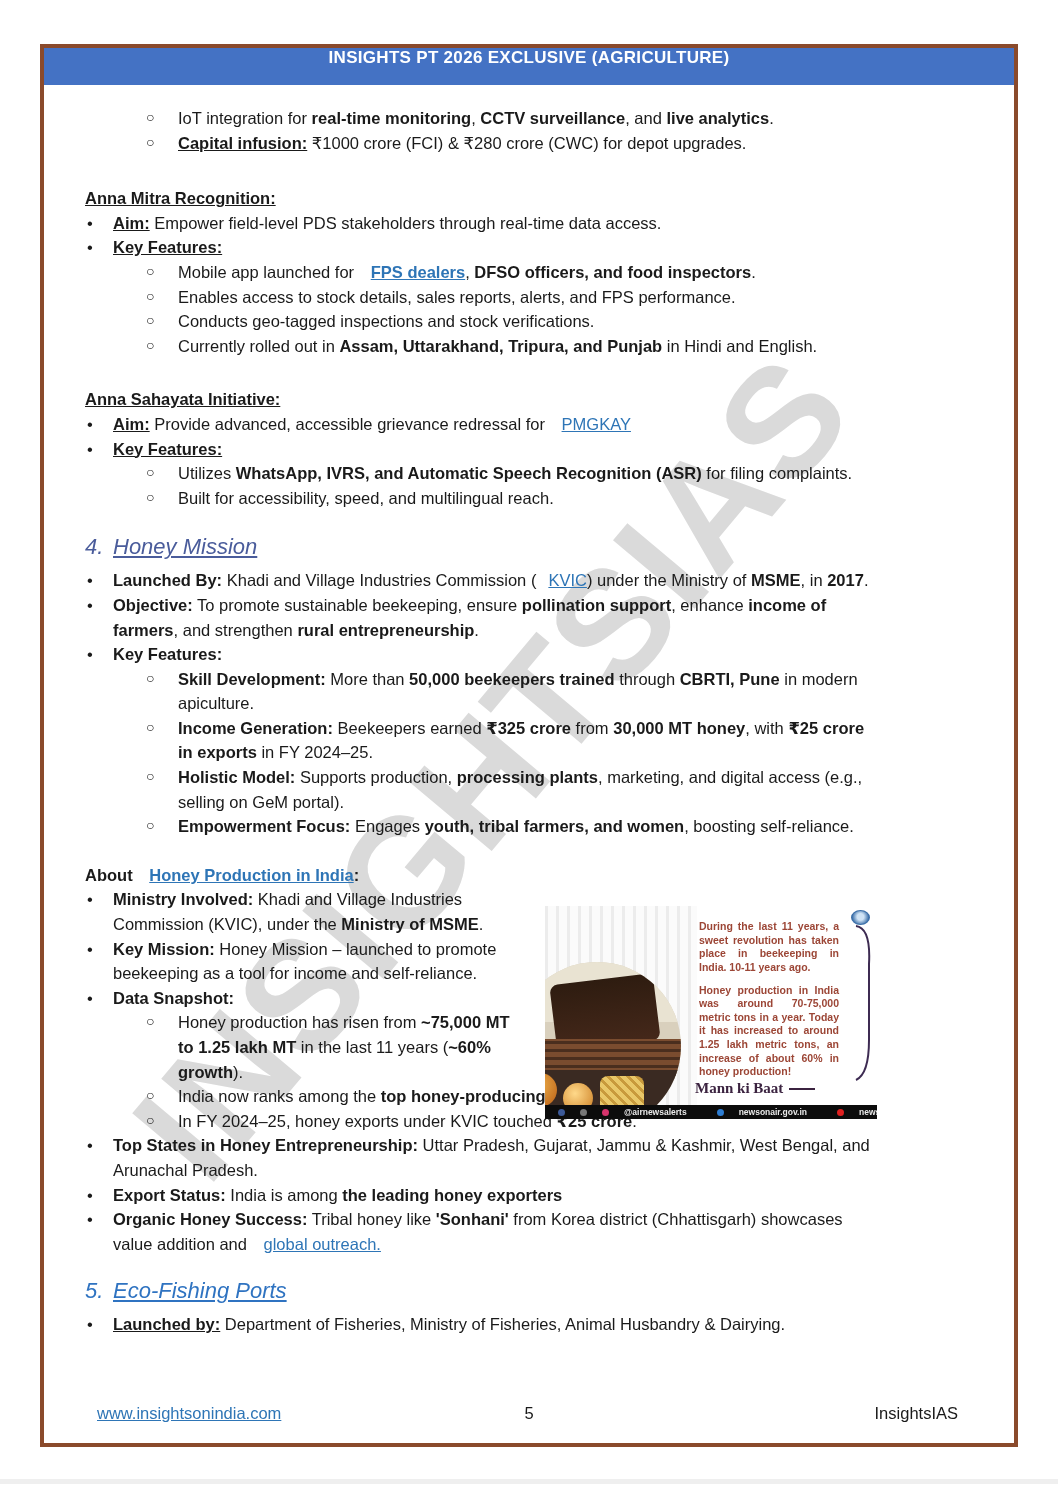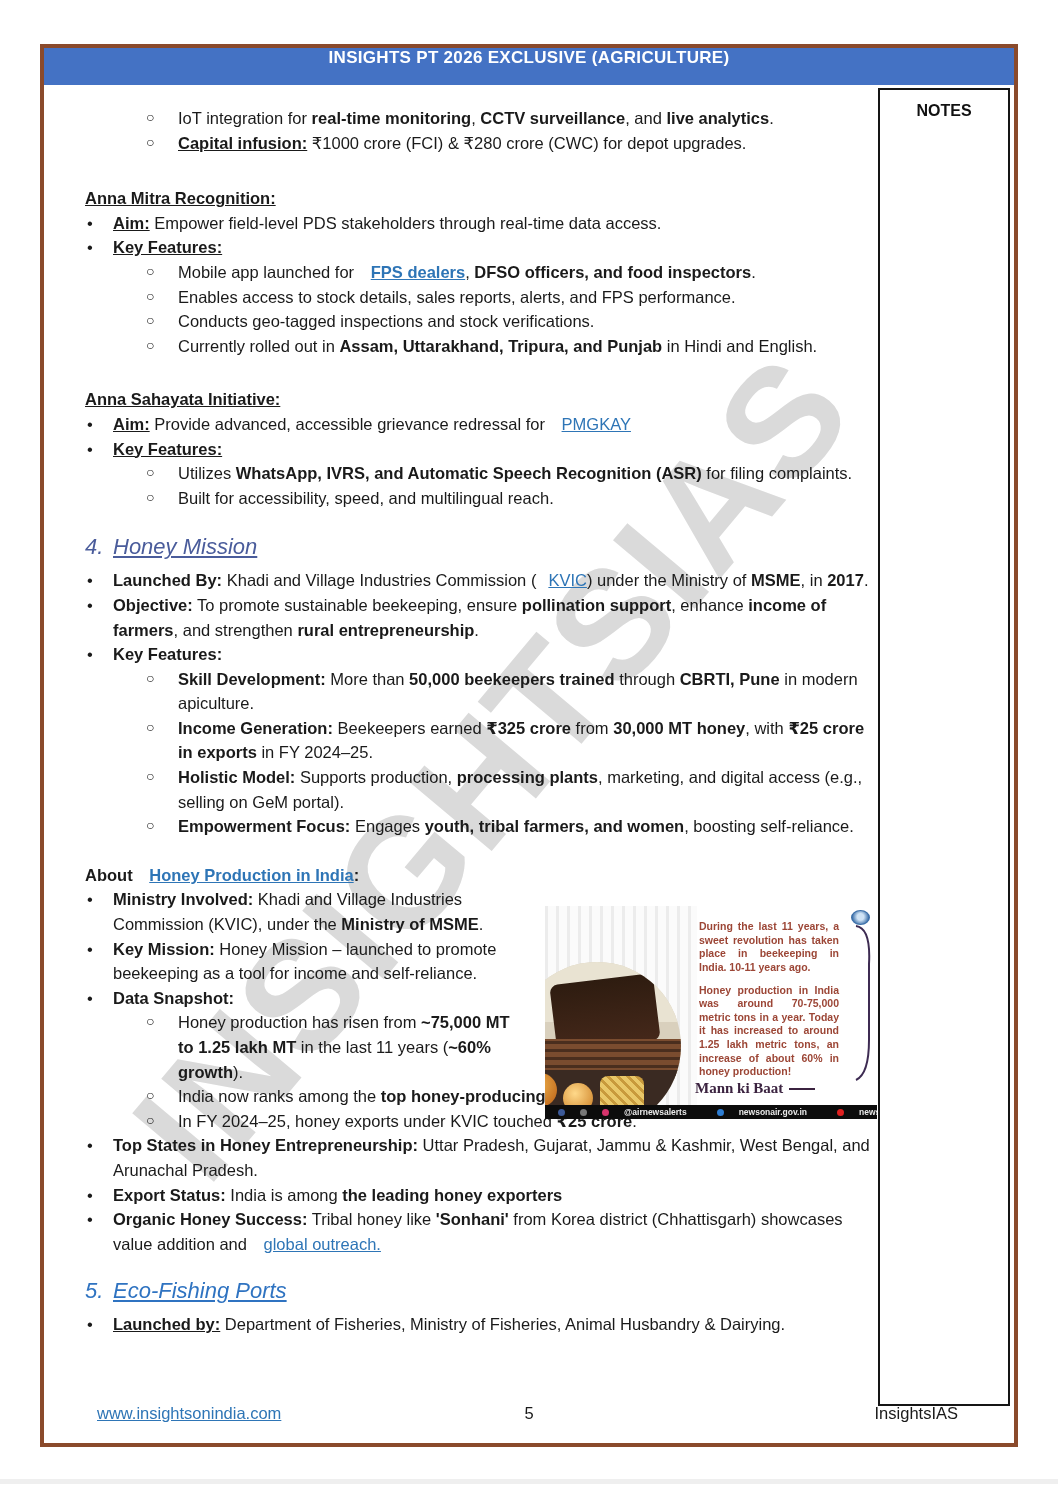--- a/index.html
+++ b/index.html
@@ -83,23 +83,20 @@
 <div class="page">
   <div class="page-border"></div>
   <div class="bottom-strip"></div>
 
   <div class="watermark">INSIGHTSIAS</div>
 
   <div class="header-bar">
     <span>INSIGHTS PT 2026 EXCLUSIVE (AGRICULTURE)</span>
   </div>
 
-  <div class="notes-box">
-    <span class="lbl">NOTES</span>
-  </div>
 
   <div class="content">
       <div class="li2"><span class="marker">○</span><span>IoT integration for </span><span class="bold">real-time monitoring</span><span>, </span><span class="bold">CCTV surveillance</span><span>, and </span><span class="bold">live analytics</span><span>.</span></div>
       <div class="li2"><span class="marker">○</span><span class="bold ul">Capital infusion:</span><span> ₹1000 crore (FCI) &amp; ₹280 crore (CWC) for depot upgrades.</span></div>
       <div class="gap" style="height: 31px;"></div>
       <div class="h3"><span class="bold ul">Anna Mitra Recognition:</span></div>
       <div class="li1"><span class="marker">•</span><span class="bold ul">Aim:</span><span> Empower field-level PDS stakeholders through real-time data access.</span></div>
       <div class="li1"><span class="marker">•</span><span class="bold ul">Key Features:</span></div>
       <div class="li2"><span class="marker">○</span><span>Mobile app launched for </span><span class="bold link">FPS dealers</span><span>, </span><span class="bold">DFSO officers, and food inspectors</span><span>.</span></div>
       <div class="li2"><span class="marker">○</span><span>Enables access to stock details, sales reports, alerts, and FPS performance.</span></div>

